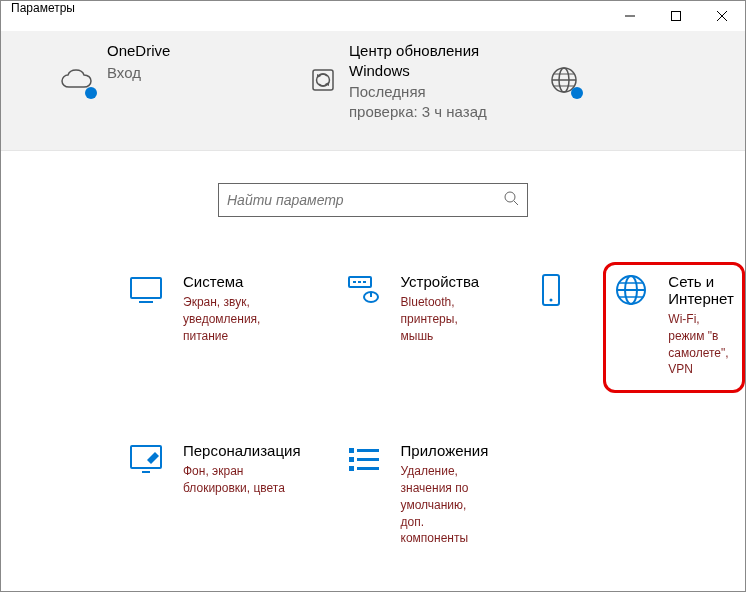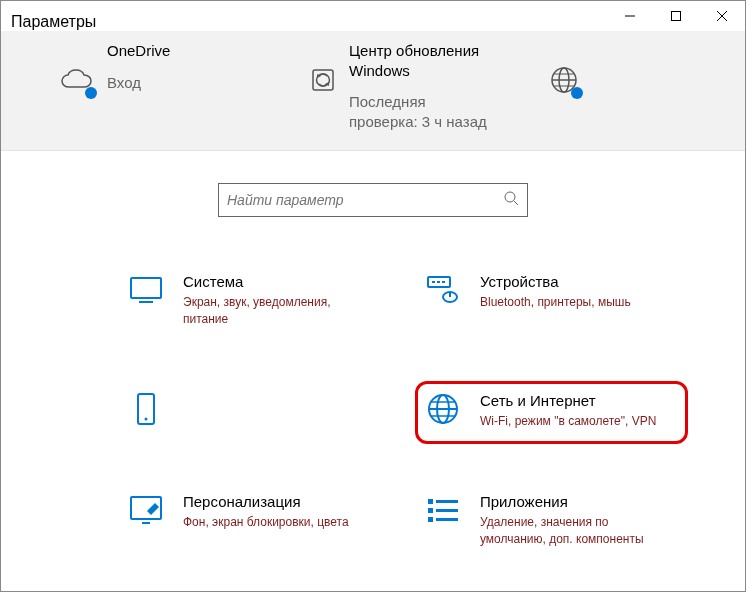--- a/index.html
+++ b/index.html
@@ -7,23 +7,23 @@
       font-family: "Segoe UI", Tahoma, sans-serif;
       background: #fff;
       width: 746px;
       height: 592px;
       overflow: hidden;
       border: 1px solid #888;
     }
     .titlebar {
       height: 30px;
       display: flex;
-      align-items: flex-end;
+      align-items: flex-start;
       padding-left: 10px;
-      font-size: 16px;
+      font-size: 12px;
       color: #000;
       background: #fff;
     }
     .titlebar-title { flex: 1; }
     .titlebar-buttons { display: flex; }
     .titlebar-btn {
       width: 46px;
       height: 30px;
       display: flex;
       align-items: center;
@@ -53,21 +53,21 @@
       align-items: center;
       justify-content: center;
       margin-top: 22px;
       position: relative;
     }
     .banner-text {
       font-size: 15px;
       line-height: 1.3;
     }
     .banner-title { color: #000; }
-    .banner-sub { color: #666; margin-top: 12px; }
+    .banner-sub { color: #666; margin-top: 2px; }
     .blue-dot {
       position: absolute;
       width: 12px;
       height: 12px;
       background: #0078d4;
       border-radius: 50%;
       right: -2px;
       bottom: -2px;
     }
     .search-wrap {
@@ -88,21 +88,21 @@
       border: none;
       outline: none;
       font-size: 14px;
       font-style: italic;
       color: #6d28d9;
       background: transparent;
     }
     .search-icon { color: #666; font-size: 15px; }
     .categories {
       display: grid;
-      grid-template-columns: 1fr 1fr;
+      grid-template-columns: 1fr 1fr 1fr 1fr;
       column-gap: 30px;
       row-gap: 44px;
       padding: 28px 60px 0 120px;
     }
     .cat {
       display: flex;
       gap: 20px;
       align-items: flex-start;
       padding: 8px 8px 12px 8px;
       cursor: pointer;

